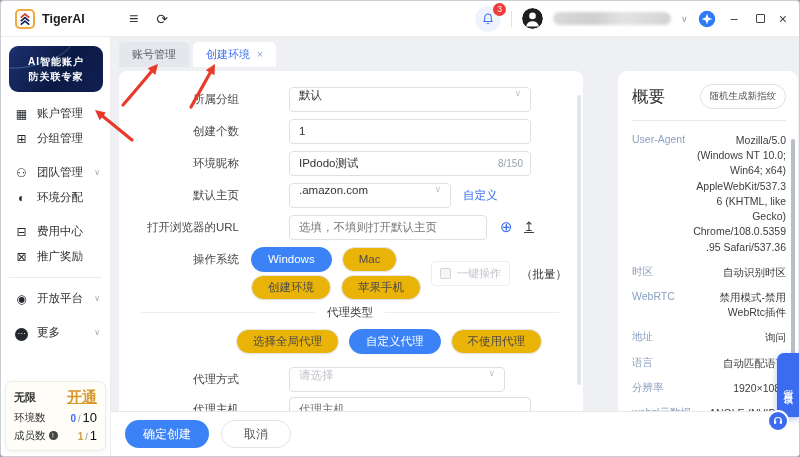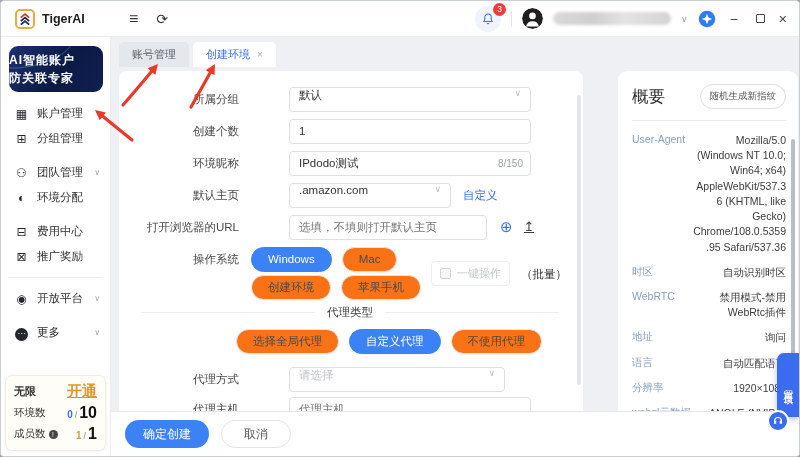--- a/index.html
+++ b/index.html
@@ -18,39 +18,39 @@
   .vdiv { width:1px; height:16px; background:#e2e2e2; }
   .avatar { width:21px; height:21px; border-radius:50%; overflow:hidden; }
   .redact { width:118px; height:13px; border-radius:7px; background:linear-gradient(90deg,#d9d9d9 0%,#cfcfcf 35%,#e3e3e3 60%,#d4d4d4 100%); filter:blur(1.5px); }
   .chev { font-size:9px; color:#9a9a9a; }
   .gem { width:18px; height:18px; border-radius:50%; }
   .winctl { font-size:14px; color:#444; margin-left:4px; cursor:pointer; }
   .maxbox { width:9px; height:9px; border:1.5px solid #444; border-radius:1px; margin-left:8px; cursor:pointer; }
 
   
   .side { position:absolute; top:36px; left:0; bottom:0; width:110px; background:#fff; border-right:1px solid #ececec; z-index:20; }
-  .banner { position:absolute; top:9px; left:8px; width:94px; height:46px; border-radius:9px; background:linear-gradient(125deg,#1d3070 0%,#0b1a44 55%,#101f52 100%); color:#fff; font-size:12px; font-weight:bold; display:flex; flex-direction:column; justify-content:center; line-height:1.5; letter-spacing:1px; overflow:hidden; }
+  .banner { position:absolute; top:9px; left:8px; width:94px; height:46px; border-radius:9px; background:linear-gradient(125deg,#1d3070 0%,#0b1a44 55%,#101f52 100%); color:#fff; font-size:10px; font-weight:bold; display:flex; flex-direction:column; align-items:center; justify-content:center; line-height:1.5; letter-spacing:1px; overflow:hidden; }
   .banner::after { content:""; position:absolute; left:-18px; top:-12px; width:80px; height:30px; border-radius:50%; border:1px solid rgba(120,200,230,.35); transform:rotate(-14deg); }
   .menu { position:absolute; top:64px; left:0; right:0; }
   .mitem { display:flex; align-items:center; height:25px; padding:0 10px 0 13px; font-size:11.5px; color:#2f2f2f; cursor:pointer; }
   .mitem .mico { width:15px; font-size:12px; color:#23272e; margin-right:8px; text-align:center; flex-shrink:0; }
   .mitem .mchev { margin-left:auto; font-size:8px; color:#a8a8a8; }
   .mitem.gap { margin-top:9px; }
   .icon-circle { width:13px; height:13px; border-radius:50%; background:#23272e; color:#fff; font-size:8px; line-height:12px; text-align:center; display:inline-block; }
   .sdiv { height:1px; background:#ebebeb; margin:8px 8px; }
   .stats { position:absolute; left:4px; right:4px; bottom:5px; background:#fffdf8; border:1px solid #f0ece2; border-radius:7px; padding:6px 8px 7px; box-shadow:0 1px 4px rgba(0,0,0,.05); }
   .srow { display:flex; align-items:center; font-size:10.5px; color:#333; margin-top:3px; }
   .srow:first-child { margin-top:0; }
   .plan { font-weight:bold; font-size:11px; }
   .activate { margin-left:auto; color:#d9982c; font-weight:bold; text-decoration:underline; cursor:pointer; font-size:15px; }
   .snum { margin-left:auto; display:flex; align-items:baseline; gap:2px; }
   .n-blue { color:#3a6df0; font-size:10px; font-weight:bold; }
   .n-gold { color:#c9a24a; font-size:10px; font-weight:bold; }
   .n-sep { color:#888; font-size:9px; }
-  .n-big { color:#111; font-size:16px; font-weight:bold; }
+  .n-big { color:#111; font-size:13px; font-weight:normal; }
   .info-dot { width:9px; height:9px; border-radius:50%; background:#444; color:#fff; font-size:6.5px; line-height:9px; text-align:center; margin-left:3px; }
 
   
   .content { position:absolute; left:110px; top:36px; right:0; bottom:0; background:#eef0f3; }
   .tabstrip { position:absolute; top:0; left:0; right:0; height:30px; display:flex; align-items:flex-end; padding-left:8px; gap:4px; }
   .tab { height:25px; display:flex; align-items:center; padding:0 13px; font-size:11px; border-radius:5px 5px 0 0; cursor:pointer; }
   .tab.inactive { background:#e4e7ec; color:#5b5f66; }
   .tab.active { background:#fff; color:#3a6df0; }
   .tab .tclose { margin-left:7px; font-size:10px; color:#8fa4d8; }
 
@@ -62,21 +62,21 @@
   .ctl { height:25px; border:1px solid #dcdfe6; border-radius:4px; background:#fff; font-size:11.5px; color:#333; display:flex; align-items:flex-start; padding:0 9px;margin-left:38px; }
   .sel { justify-content:space-between; cursor:pointer; }
   .sel .schev { font-size:9px; color:#b9bec7; }
   .ph { color:#c0c4cc; }
   input.ctl { outline:none; font-family:inherit; }
   .inwrap { position:relative; display:flex; align-items:center; }
   .inwrap .incount { position:absolute; right:8px; font-size:10px; color:#9aa0a8; }
   .link { font-size:11.5px; color:#3a6df0; margin-left:12px; cursor:pointer; }
   .plus-ico { color:#3a6df0; font-size:15px; margin-left:13px; cursor:pointer; }
   .up-ico { color:#3c4043; font-size:13px; margin-left:11px; cursor:pointer; border-bottom:1.5px solid #3c4043; line-height:11px; }
-  .pill { height:25px; border:1px solid #e3e6ea; border-radius:13px; background:#f97316; color:#4a4a4a; font-size:11.5px; display:inline-flex; align-items:center; padding:0 16px; margin-right:10px; cursor:pointer; box-shadow:0 1px 2px rgba(0,0,0,.04); }
+  .pill { height:25px; border:1px solid #e3e6ea; border-radius:13px; background:#eab308; color:#4a4a4a; font-size:11.5px; display:inline-flex; align-items:center; padding:0 16px; margin-right:10px; cursor:pointer; box-shadow:0 1px 2px rgba(0,0,0,.04); }
   .pill.on { background:#3b82f6; border-color:#3b82f6; color:#fff; }
   .batchbox { position:absolute; display:flex; align-items:center; border:1px solid #ededed; border-radius:4px; padding:4px 8px; font-size:11px; color:#c0c4cc; }
   .cb { width:11px; height:11px; border:1px solid #cfd4da; border-radius:2px; background:#f5f6f8; margin-right:6px; flex-shrink:0; }
   .batchsuf { position:absolute; font-size:11.5px; color:#333; }
   .secdiv { position:absolute; left:22px; right:24px; display:flex; align-items:center; font-size:11.5px; color:#3c3c3c; }
   .secdiv::before,.secdiv::after { content:""; flex:1; height:1px; background:#ededed; }
   .secdiv::before { margin-right:12px; } .secdiv::after { margin-left:12px; }
   .fixedbox { display:flex; align-items:center; border:1px solid #ededed; border-radius:4px; padding:4px 8px; font-size:11px; color:#666; margin-left:12px; }
 
   

